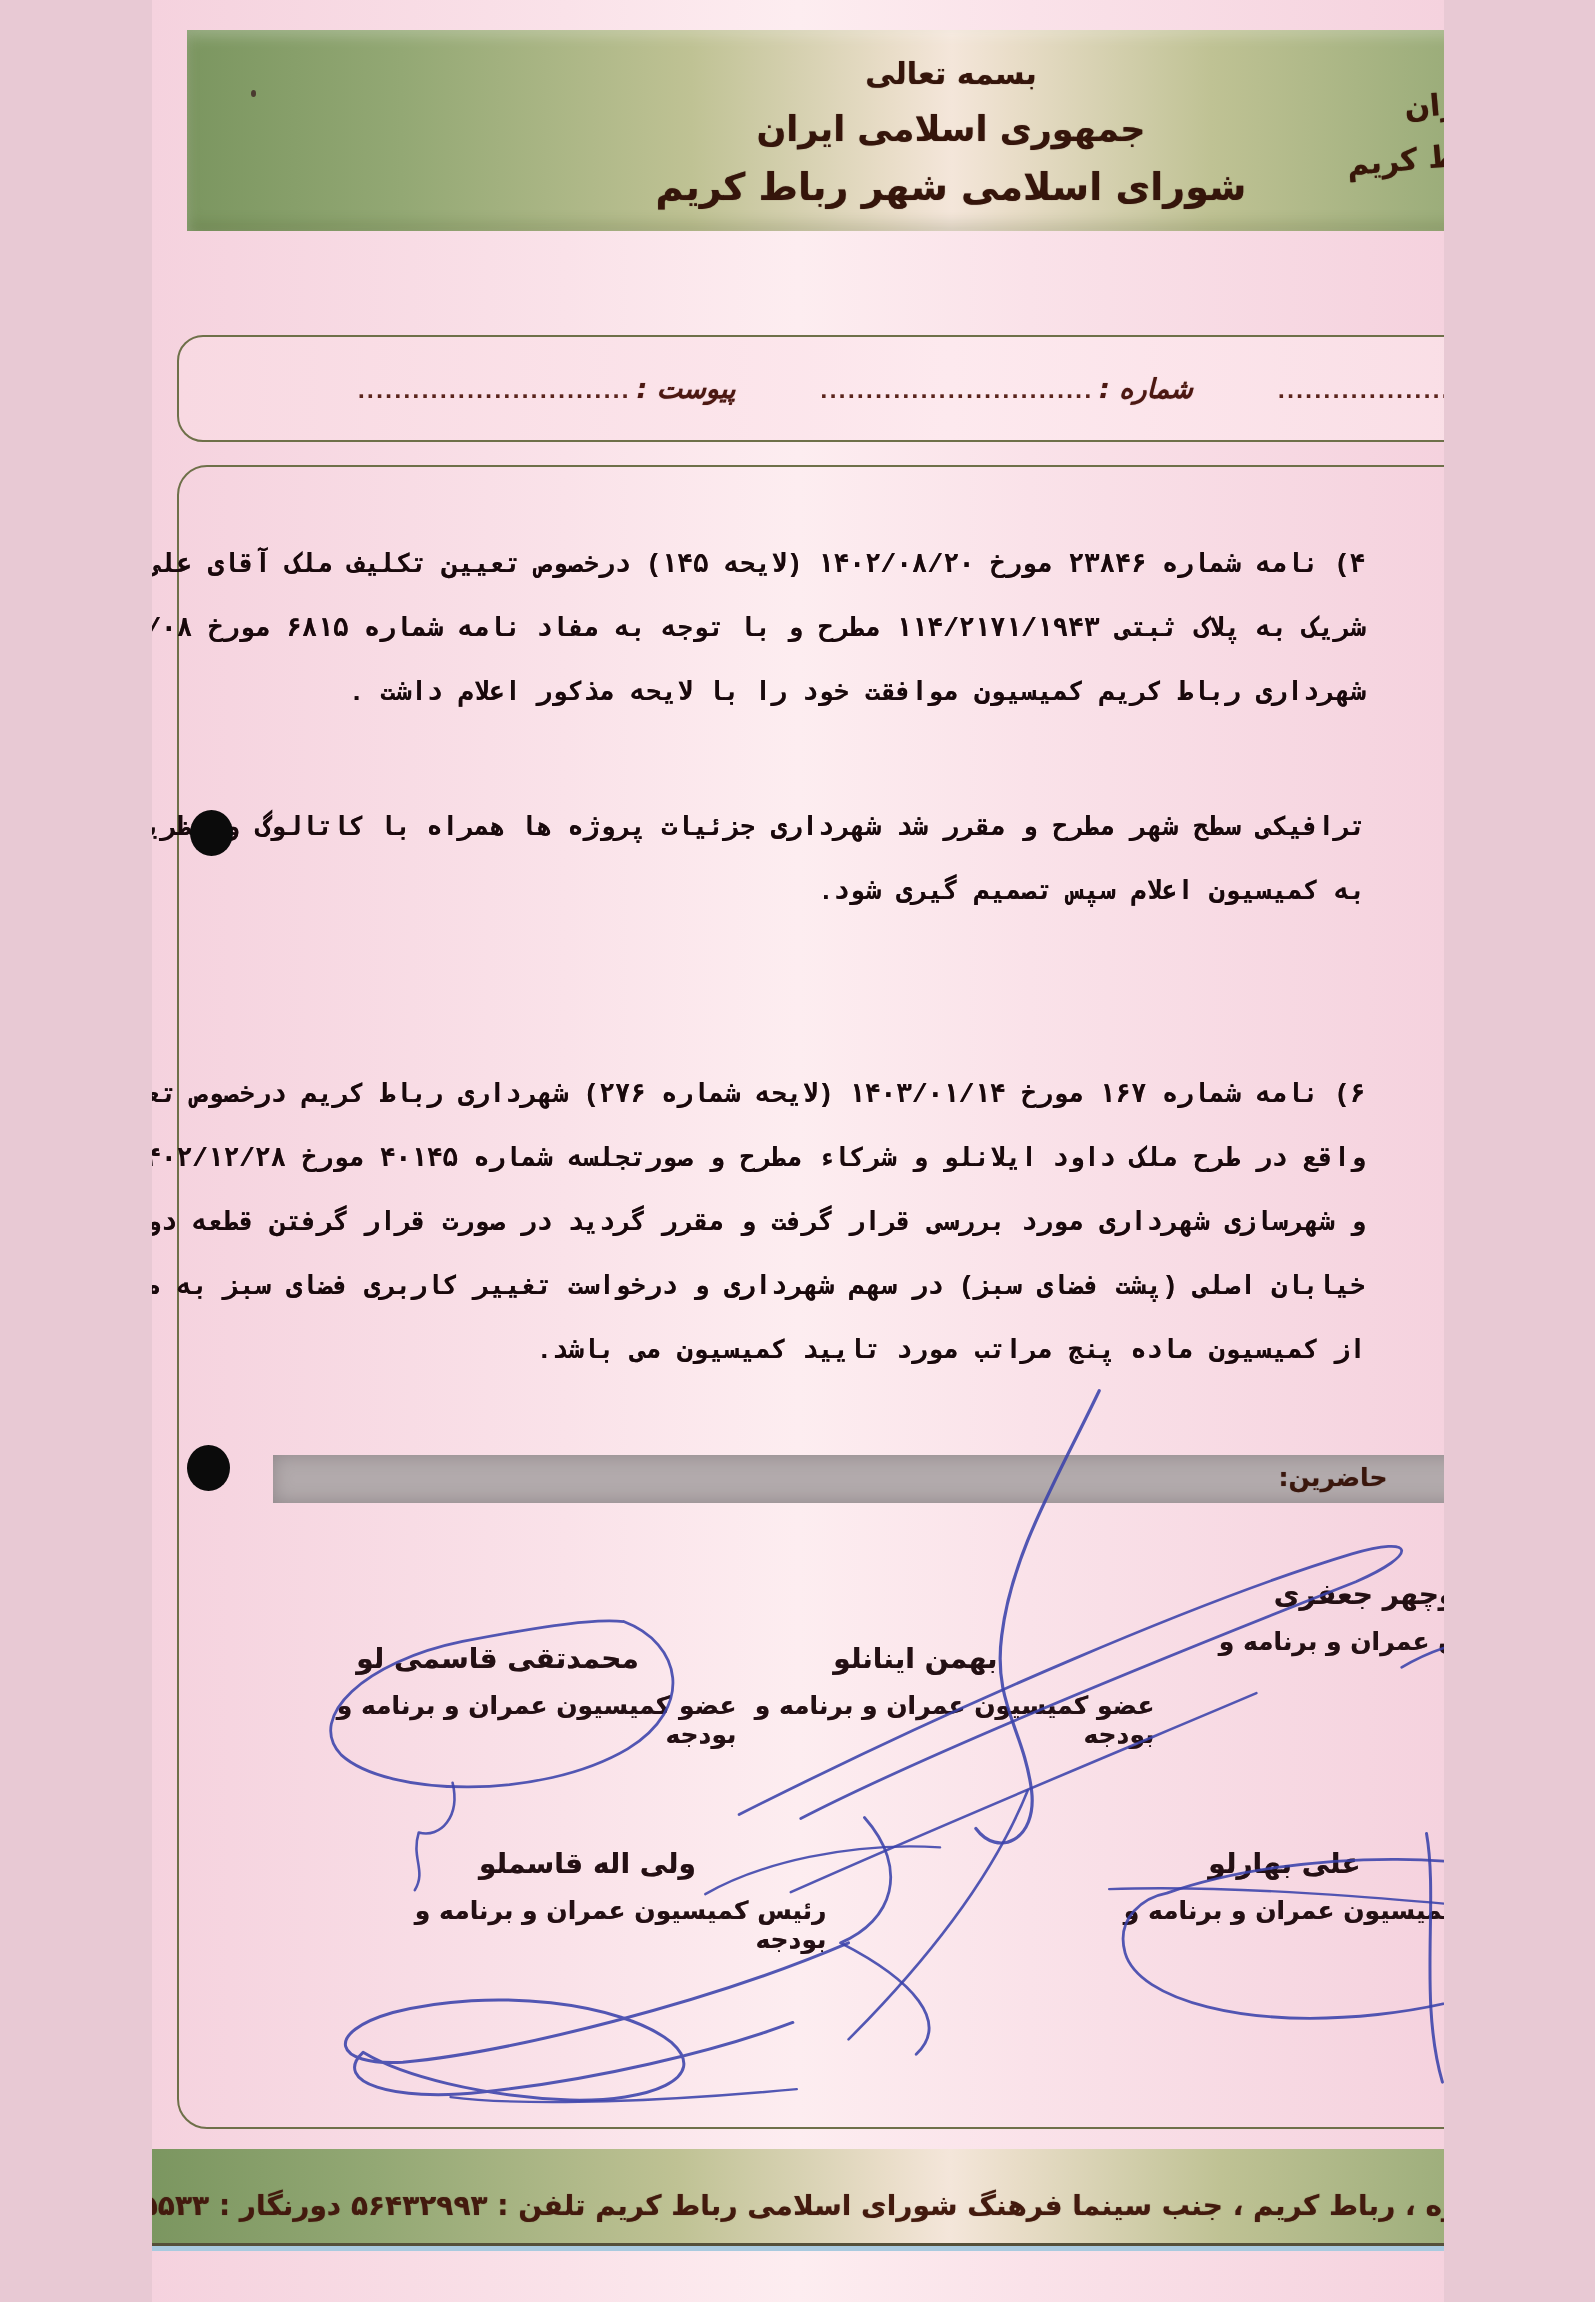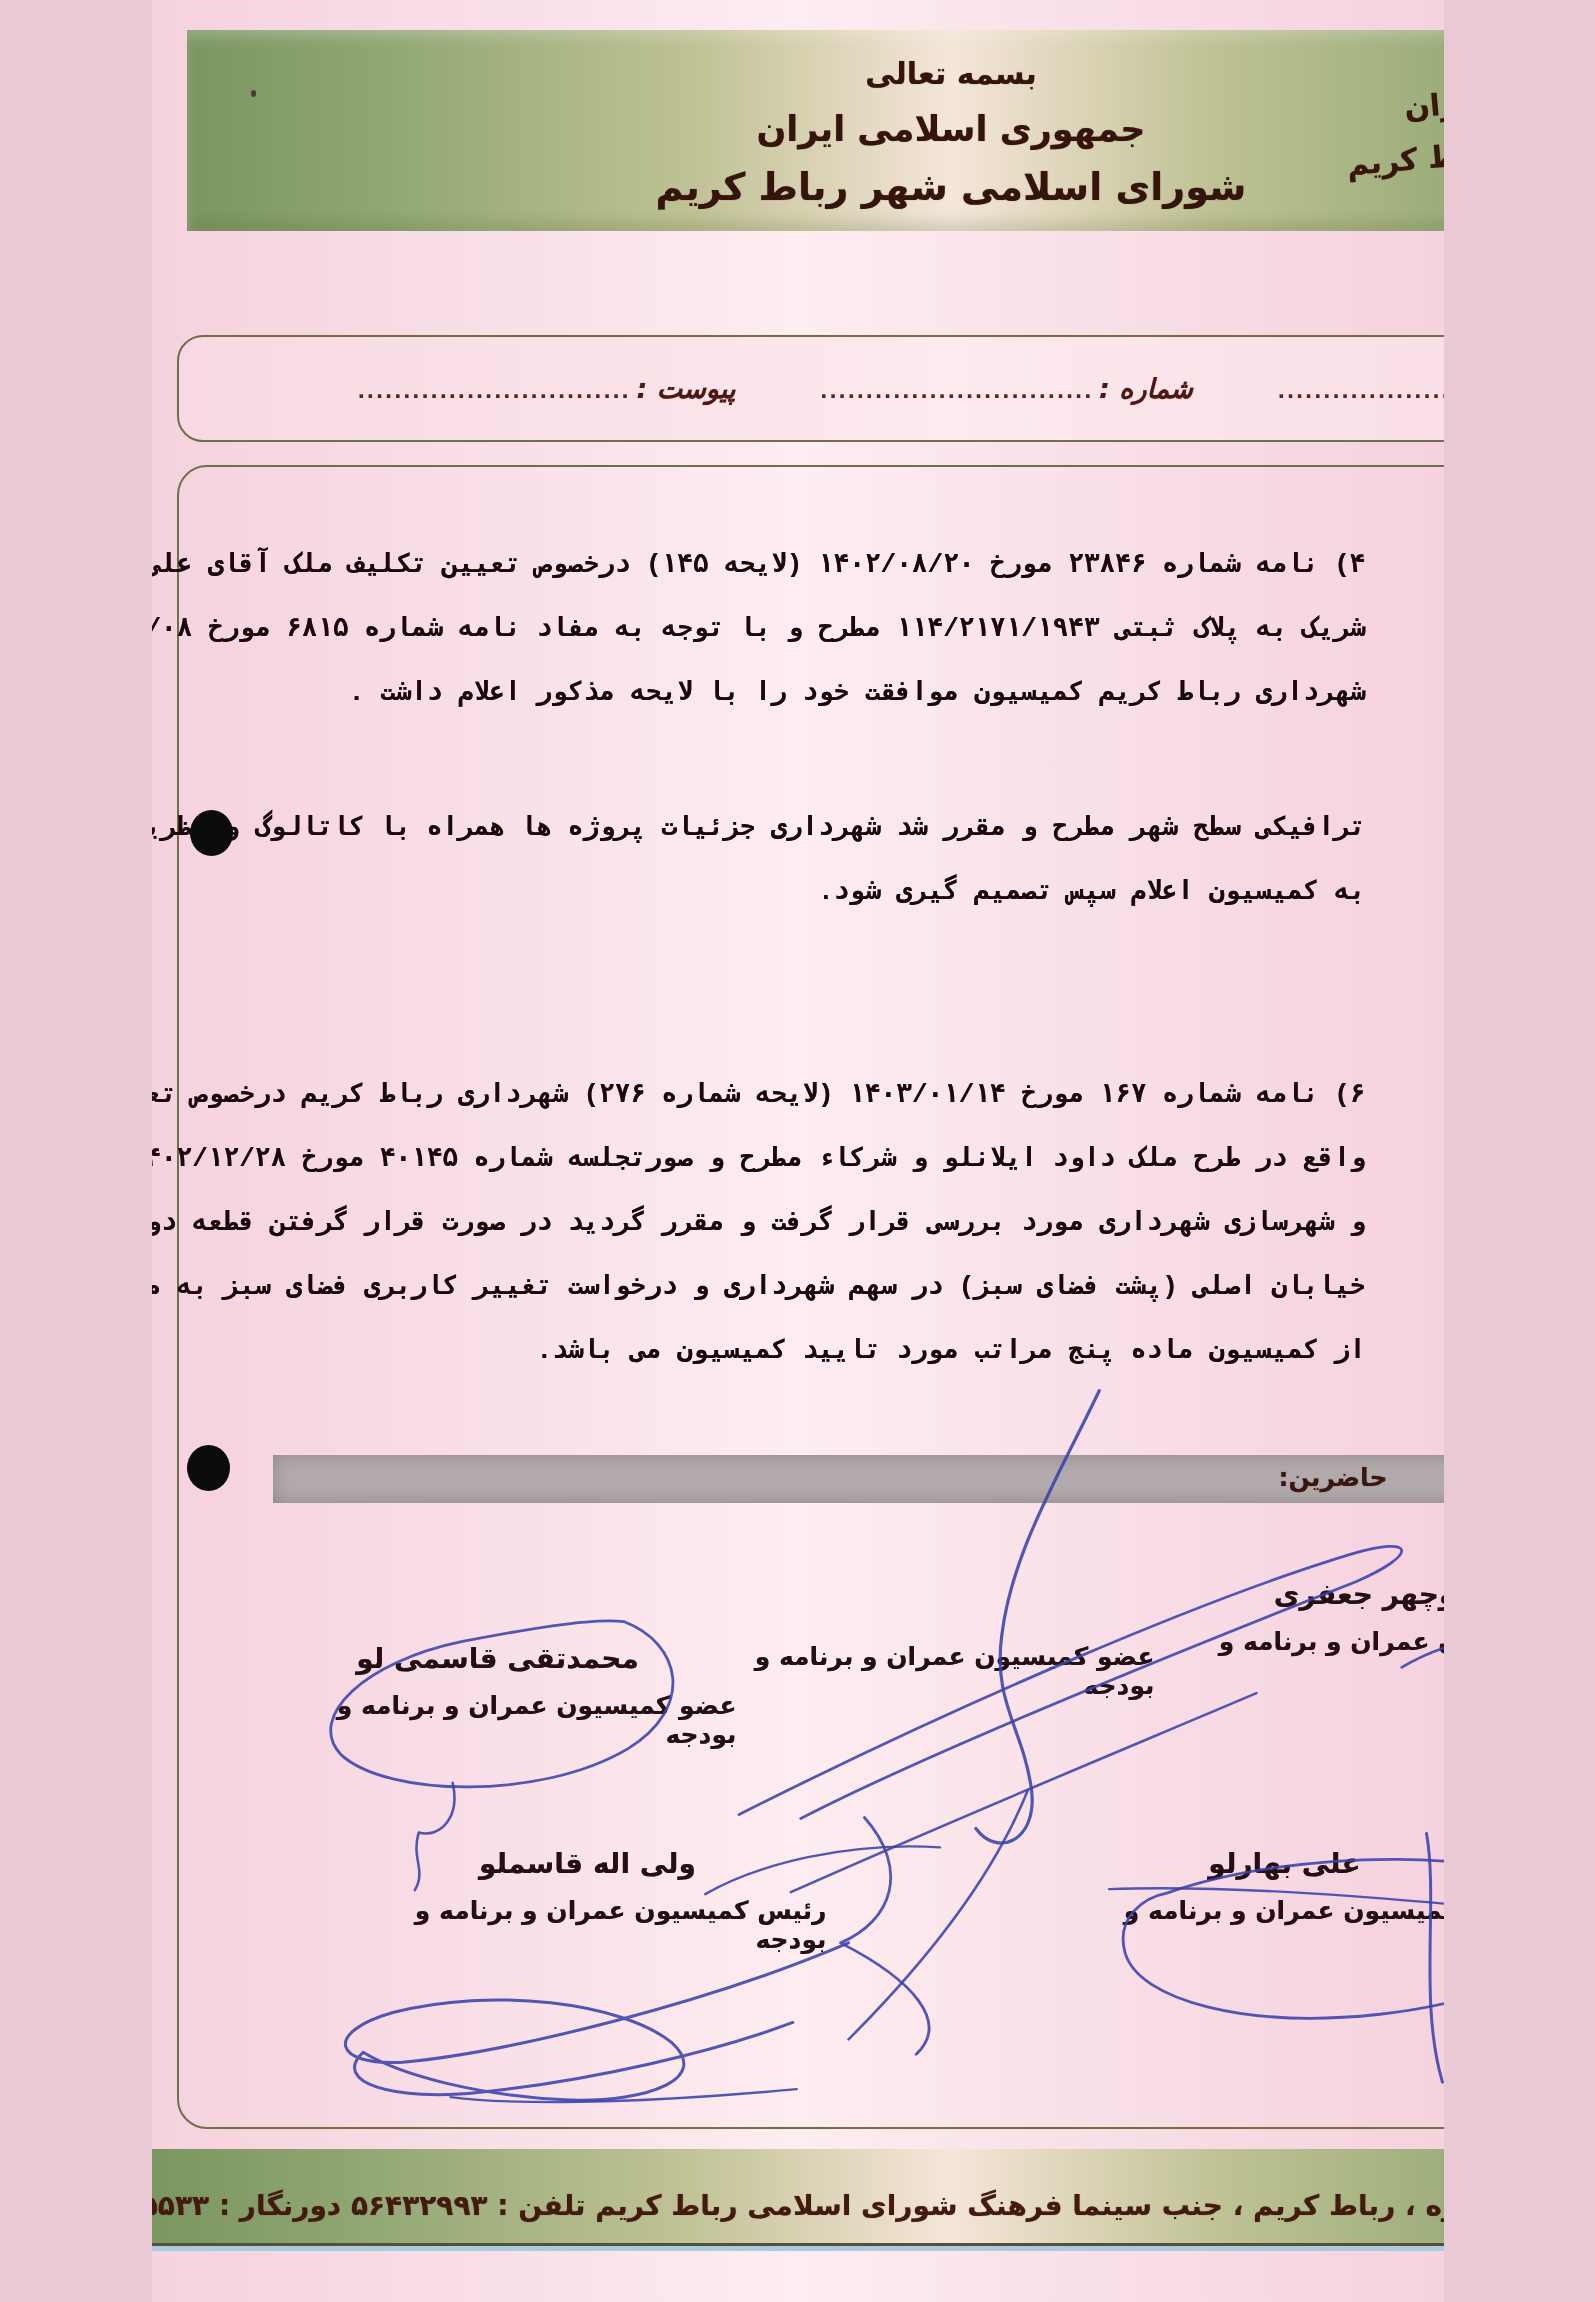--- a/index.html
+++ b/index.html
@@ -190,20 +190,21 @@
   </div>
 
   <div class="attendees-bar"></div>
   <div class="attendees-label">حاضرین:</div>
 
   <div class="signatory sig-1">
     <div class="name">منوچهر جعفری</div>
     <div class="title">عضو کمیسیون عمران و برنامه و بودجه</div>
   </div>
   <div class="signatory sig-2">
+    <div class="name">بهمن اینانلو</div>
     <div class="title">عضو کمیسیون عمران و برنامه و بودجه</div>
   </div>
   <div class="signatory sig-3">
     <div class="name">محمدتقی قاسمی لو</div>
     <div class="title">عضو کمیسیون عمران و برنامه و بودجه</div>
   </div>
   <div class="signatory sig-4">
     <div class="name">علی بهارلو</div>
     <div class="title">عضو کمیسیون عمران و برنامه و بودجه</div>
   </div>

